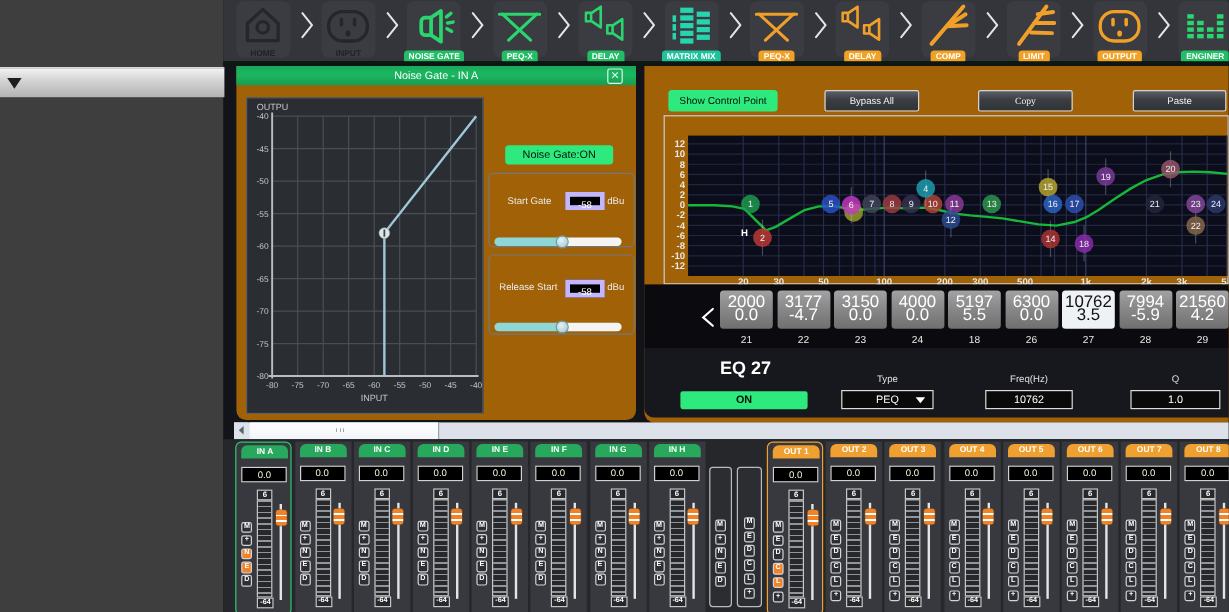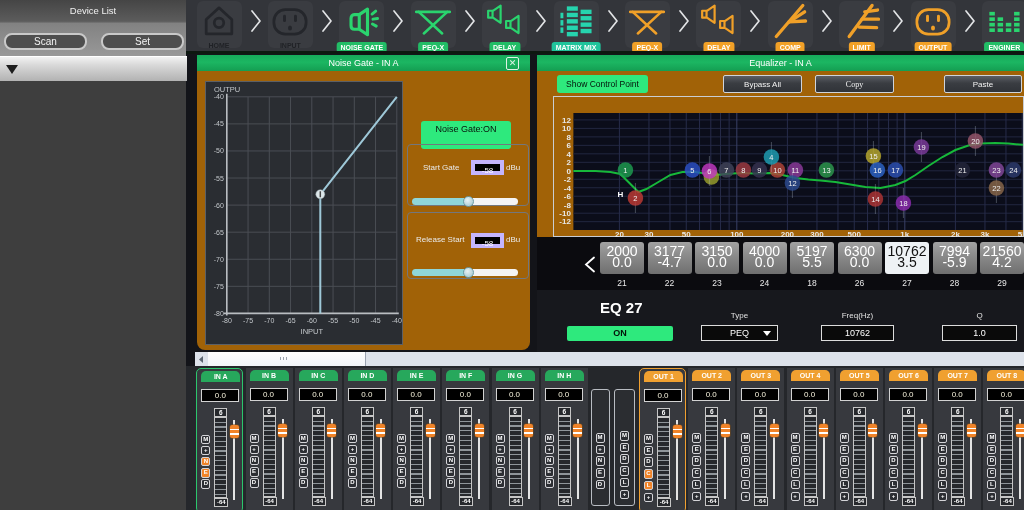--- a/index.html
+++ b/index.html
@@ -28,36 +28,36 @@
 .chev { position:absolute; top:9px; width:12px; height:24px; }
 
 
 .panel { position:absolute; background:#a16207; }
 .ptitle { position:absolute; left:0; top:0; width:100%; height:16px; background:linear-gradient(180deg,#16aa5a,#1cb662 45%,#149e52); color:#fff; font-size:9px; text-align:center; line-height:16px; }
 #ngpanel { left:197px; top:55px; width:333px; height:295px; border-radius:0 0 8px 8px; }
 #eqpanel { left:537px; top:55px; width:487px; height:297px; border-radius:0 0 0 8px; }
 #ngclose { left:309px; top:2px; width:13px; height:13px; border:1px solid #dff3e6; border-radius:2px; color:#dff3e6; font-size:9px; line-height:11px; text-align:center; position:absolute; }
 
 #nggraph { left:8px; top:26px; width:198px; height:264px; border:1px solid #5c6066; background:#2a2d32; position:absolute; }
-#ngon { left:224px; top:66px; width:90px; height:28px; background:#2ee97d; border-radius:3px; color:#07140b; font-size:9px; text-align:center; line-height:16px; position:absolute; }
+#ngon { left:224px; top:66px; width:90px; height:16px; background:#2ee97d; border-radius:3px; color:#07140b; font-size:9px; text-align:center; line-height:16px; position:absolute; }
 .nggroup { position:absolute; left:210px; width:122px; border:1px solid #73777d; border-radius:4px; }
 .nglabel { position:absolute; font-size:8px; color:#eaeaea; }
 .ngval { position:absolute; width:33px; height:15px; background:#000; border:4px solid #c4b5fd; color:#fff; font-size:8px; text-align:center; line-height:13px; }
 .ngslider { position:absolute; left:4px; width:106px; height:7px; border-radius:3.5px; background:linear-gradient(90deg,#8fd6d8 0 57px,#f4f4f4 57px); }
 .ngknob { position:absolute; top:-2.5px; width:11px; height:11px; border-radius:50%; background:radial-gradient(circle at 40% 35%,#e8f2f4,#9cc3cc); border:1px solid #6b9aa2; }
 
 
 .eqbtn { position:absolute; top:20px; height:18px; background:linear-gradient(180deg,#5c5f65,#3a3d42 45%,#303338); border:1px solid #d0d4da; border-radius:2px; color:#f2f2f2; font-size:8px; text-align:center; }
 #eqscp { left:20px; top:20px; width:91px; height:18px; background:#2ee97d; border-radius:3px; color:#062; font-size:8.5px; font-weight:normal; text-align:center; line-height:18px; position:absolute; color:#04130a; }
 #eqbox { left:16px; top:41px; width:471px; height:141px; border:1px solid #c9cdd3; position:absolute; }
 #eqvals { left:0; top:182px; width:487px; height:53px; background:#0b0b0f; position:absolute; }
 .vbox { position:absolute; top:5px; width:44px; height:32px; border-radius:3px; background:linear-gradient(180deg,#a2a2a2,#8c8c8c 40%,#6f6f6f); color:#fff; font-size:14px; text-align:center; }
 .vbox.sel { background:#eef2f5; color:#111; }
 .vnum { position:absolute; top:41px; width:44px; text-align:center; color:#e8e8e8; font-size:8.5px; }
-#eqbottom { left:0; top:235px; width:487px; height:76px; background:#17181d; border-radius:0 0 0 8px; position:absolute; }
+#eqbottom { left:0; top:235px; width:487px; height:58px; background:#17181d; border-radius:0 0 0 8px; position:absolute; }
 
 
 #hscroll { left:195px; top:352px; width:829px; height:13.5px; background:#dde2ea; }
 #hsbtn { left:0; top:0; width:12px; height:13.5px; background:#dde2ea; position:absolute; }
 #hsthumb { left:13px; top:0; width:158px; height:13.5px; background:linear-gradient(180deg,#ffffff,#f2f5f9); border-right:1px solid #9aa2b0; position:absolute; }
 
 
 #striparea { left:186px; top:365.5px; width:838px; height:144.5px; background:#25272b; }
 .strip { position:absolute; top:2px; width:47px; height:145px; background:#37393e; }
 .strip.selg { border:1px solid #2bc76d; border-radius:5px; }
@@ -73,25 +73,20 @@
 .sknob { position:absolute; left:32.5px; top:56px; width:9px; height:13.5px; border-radius:2px; background:linear-gradient(180deg,#f08328 0 3.8px,#ffffff 3.8px 5.4px,#f08328 5.4px 8.4px,#ffffff 8.4px 10px,#f08328 10px); box-shadow:0 0 0 0.5px #7a4a14; }
 .sbtn { position:absolute; left:4px; width:9px; height:9.5px; border:1px solid #d4d4d8; border-radius:2px; background:#2c2e33; color:#fff; font-size:6px; font-weight:bold; text-align:center; line-height:7.5px; }
 .sbtn.on { background:#f08328; }
 .nstrip { position:absolute; border:1px solid #b8bcc2; border-radius:3px; background:#2b2d31; }
 </style>
 </head>
 <body>
 <div id="stage">
 
 <div id="sidebar" class="abs">
-  <div id="sb-head" class="abs">
-    <div id="sb-title" class="abs">Device List</div>
-    <div class="sb-btn abs" style="left:4px;">Scan</div>
-    <div class="sb-btn abs" style="left:101px;">Set</div>
-  </div>
   <div id="sb-light" class="abs">
         <div id="sb-tri"></div>
       </div>
 </div>
 
 <div id="toolbar" class="abs">
       <div class="tcard" style="left:10.5px">
         <span class="ticon"><svg width="36" height="36" viewBox="0 0 24 24" fill="none">
             <g transform="translate(12,12) scale(1.22) translate(-12,-12)">
               <path d="M5 11.2 L12 4.8 L19 11.2 V19 H5 Z" stroke="#24262b" stroke-width="1.5" stroke-linejoin="round"></path>
@@ -333,23 +328,22 @@
     <div class="nglabel" style="left:8px;top:22px;">Release Start</div>
     <div class="ngval" style="left:63px;top:20px;">-58</div>
     <div class="nglabel" style="left:98px;top:22px;">dBu</div>
     <div class="ngslider" style="top:56px;">
           <div class="ngknob" style="left:51px;"></div>
         </div>
   </div>
 </div>
 
 <div id="eqpanel" class="panel">
-  <div class="ptitle">Equalizer - IN A</div>
   <div id="eqscp">Show Control Point</div>
-  <div class="eqbtn" style="left:150px;width:79px;line-height:17px;margin-left:36px;">Bypass All</div>
+  <div class="eqbtn" style="left:150px;width:79px;line-height:17px;">Bypass All</div>
   <div class="eqbtn" style="left:278px;width:79px;line-height:17px;font-family:Liberation Serif, serif;">Copy</div>
   <div class="eqbtn" style="left:407px;width:78px;line-height:17px;">Paste</div>
   <div id="eqbox"><svg width="469" height="141" viewBox="0 0 469 141">
           <rect x="19.4" y="16" width="449.6" height="117" fill="#0b0d1a"></rect>
           <line x1="19.4" y1="22.919999999999995" x2="469" y2="22.919999999999995" stroke="#222740" stroke-width="1"></line>
           <text x="16.9" y="25.719999999999995" font-size="8" font-weight="bold" fill="#e8e8e8" text-anchor="end">12</text>
           <line x1="19.4" y1="31.39999999999999" x2="469" y2="31.39999999999999" stroke="#222740" stroke-width="1"></line>
           <text x="16.9" y="34.19999999999999" font-size="8" font-weight="bold" fill="#e8e8e8" text-anchor="end">10</text>
           <line x1="19.4" y1="39.879999999999995" x2="469" y2="39.879999999999995" stroke="#222740" stroke-width="1"></line>
           <text x="16.9" y="42.67999999999999" font-size="8" font-weight="bold" fill="#e8e8e8" text-anchor="end">8</text>

